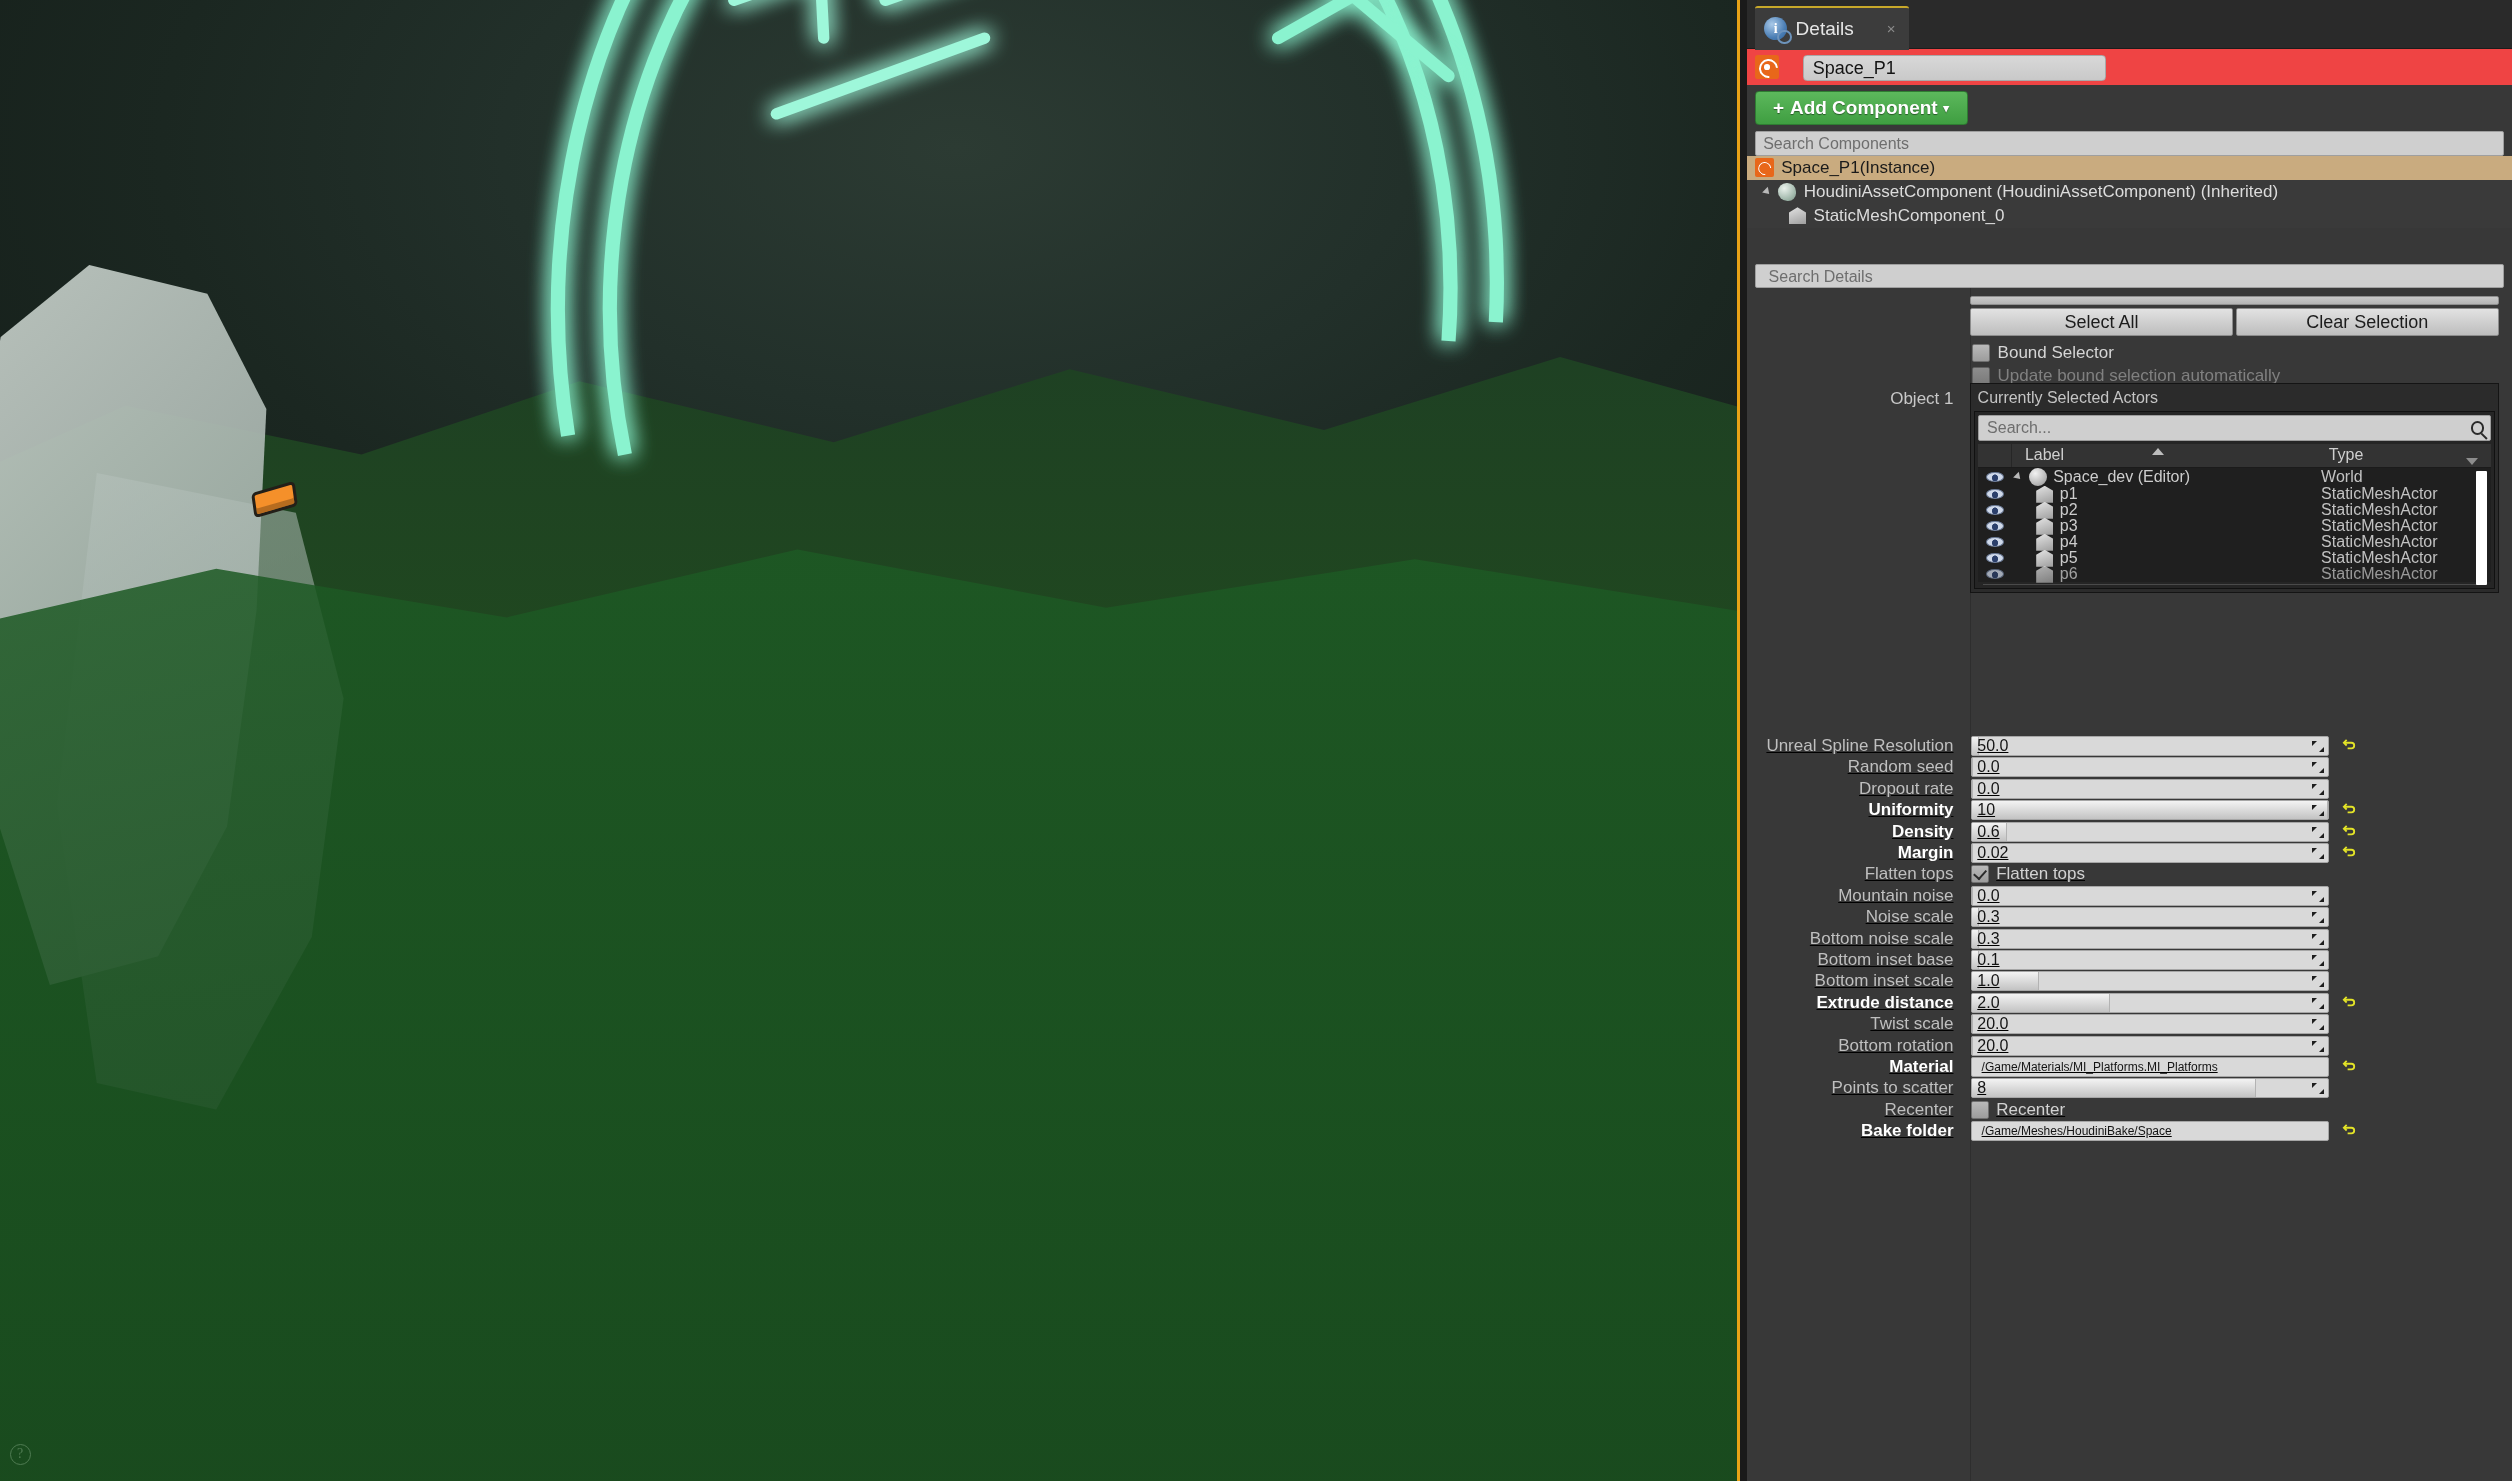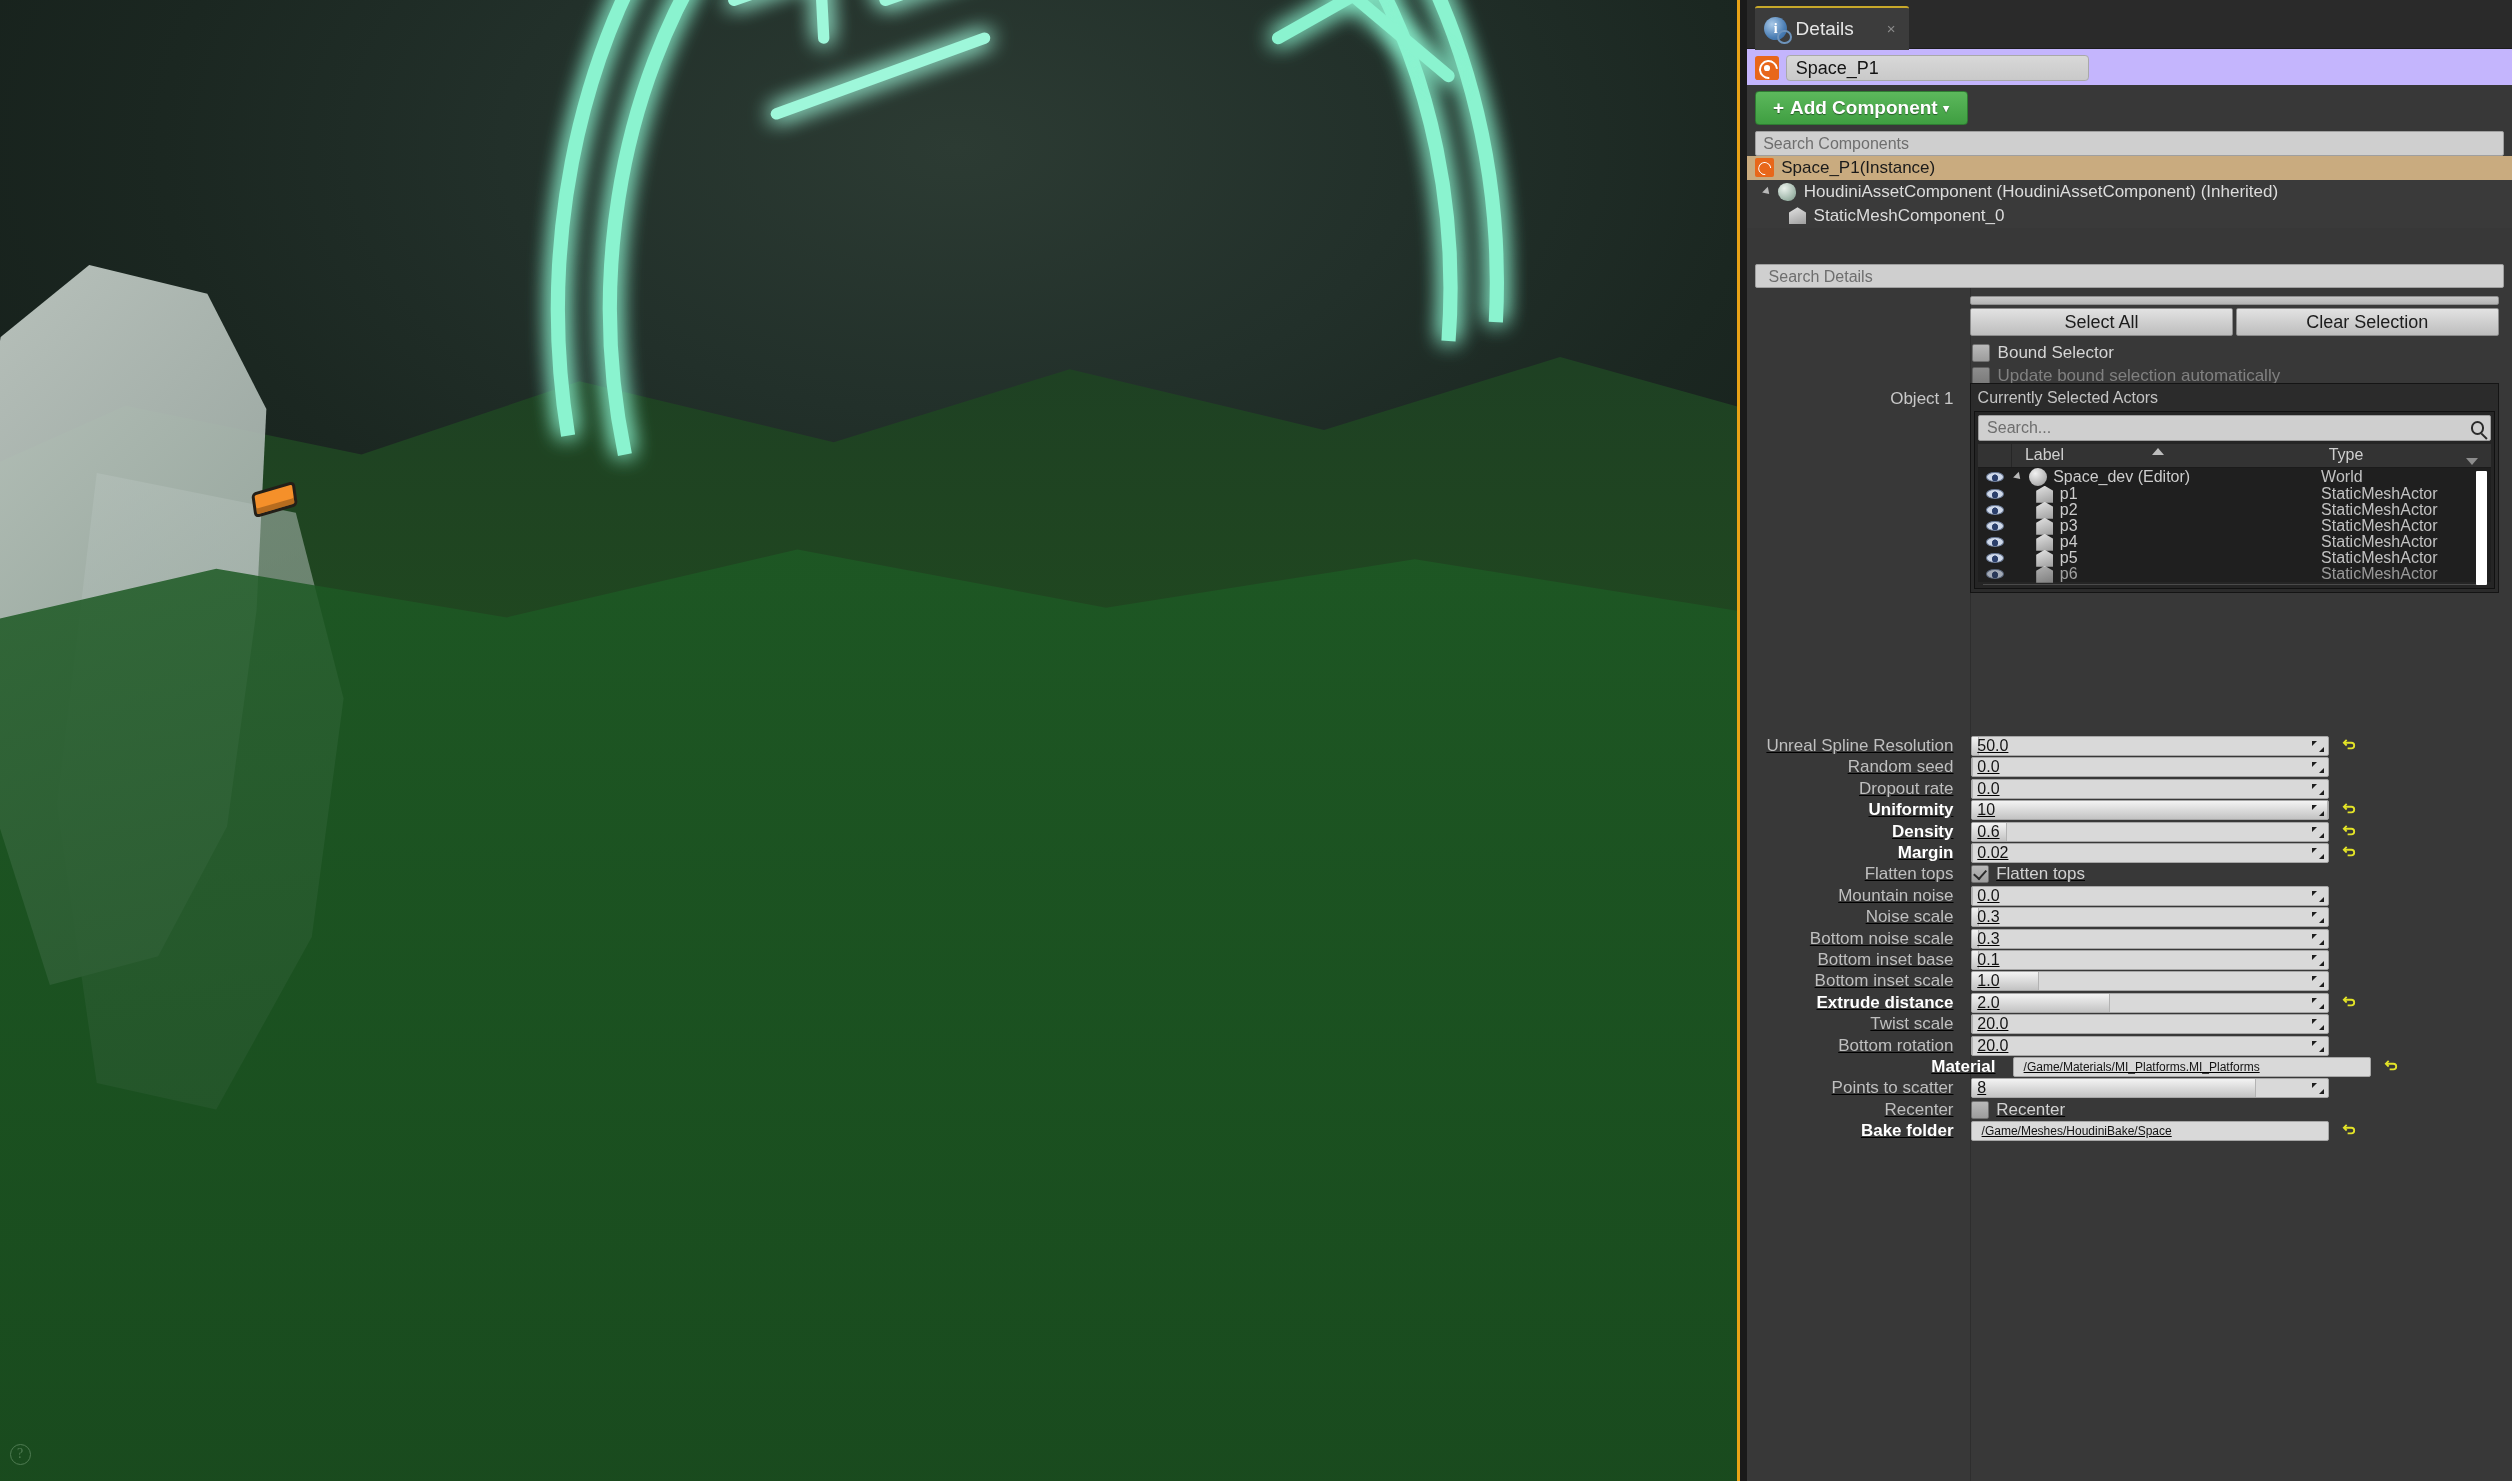--- a/index.html
+++ b/index.html
@@ -95,21 +95,21 @@
     width:23px;height:23px;border-radius:50%;
     background:radial-gradient(circle at 35% 32%, #a9c9e8 0%, #4c7fb5 60%, #2d5f96 100%);
     color:#fff;font-size:14px;font-weight:bold;text-align:center;line-height:23px;
     font-family:"Liberation Serif", serif; position:relative;
   }
   .icon-details:after{
     content:""; position:absolute; right:-4.7px; bottom:-3.8px; width:10.4px;height:10.4px;
     border:2.4px solid #6d93bb; border-radius:50%;
   }
 
-  .name-row { display:flex; align-items:center; gap:7px; padding:5.7px 7.6px 3.8px 7.6px; background:#c4b5fd; }
+  .name-row { display:flex; gap:24px; padding:5.7px 7.6px 3.8px 7.6px; background:#ef4444; }
   .houdini-ico {
     width:24.6px;height:24.6px;flex:0 0 24.6px;background:#e8671a;border-radius:2.8px;
     position:relative;
   }
   .houdini-ico:before{
     content:"";position:absolute;left:4.7px;top:4.7px;width:15px;height:15px;border-radius:50%;
     border:2.4px solid #fff; border-right-color:transparent; transform:rotate(40deg);
   }
   .houdini-ico:after{
     content:"";position:absolute;left:9.5px;top:9.5px;width:5.7px;height:5.7px;border-radius:50%;
@@ -873,21 +873,21 @@
           <div class="prow" style="top: 747px;">
             <div class="plabel">Bottom rotation</div>
             <div class="pfield">
               <div class="numfield">
                 <div class="fill" style="width:0%"></div>
                 <div class="val">20.0</div>
                 <div class="spin"></div>
               </div>
             </div>
           </div>
-          <div class="prow" style="top: 768px; margin-left: 42px;">
+          <div class="prow" style="top: 768px;">
             <div class="plabel mod">Material</div>
             <div class="pfield">
               <div class="textfield">/Game/Materials/MI_Platforms.MI_Platforms</div>
               <div class="reset">
                 <svg width="15" height="15" viewBox="0 0 16 16">
                   <path d="M3 5 h7 a3 3 0 0 1 0 6 h-4" fill="none" stroke="#e3e327" stroke-width="2"></path>
                   <path d="M5 2 L2 5 L5 8" fill="none" stroke="#e3e327" stroke-width="2"></path>
                 </svg>
               </div>
             </div>

